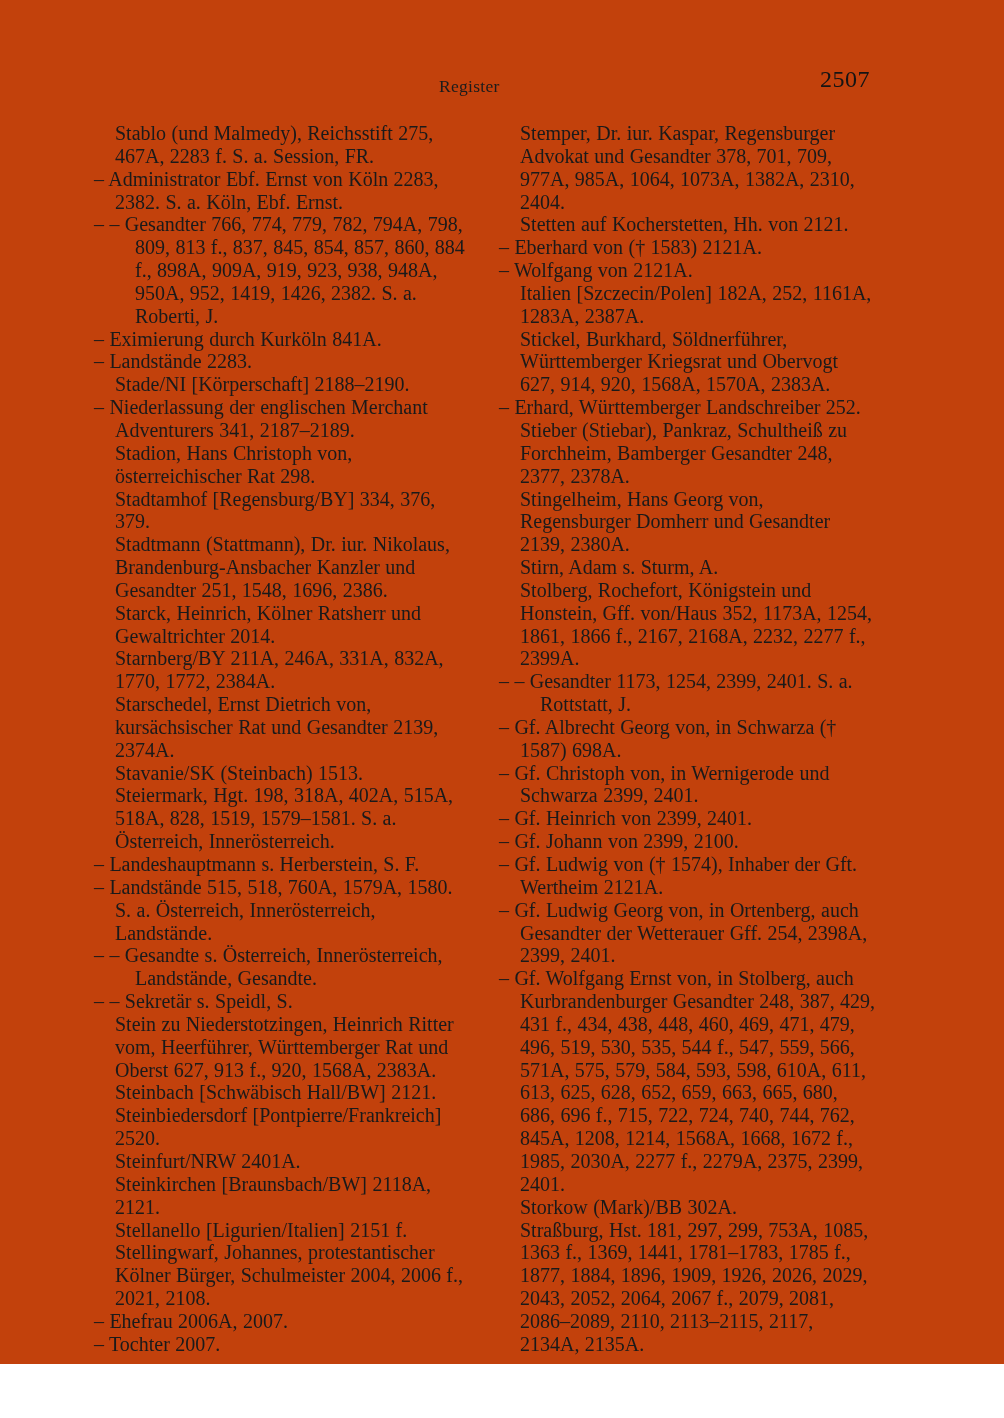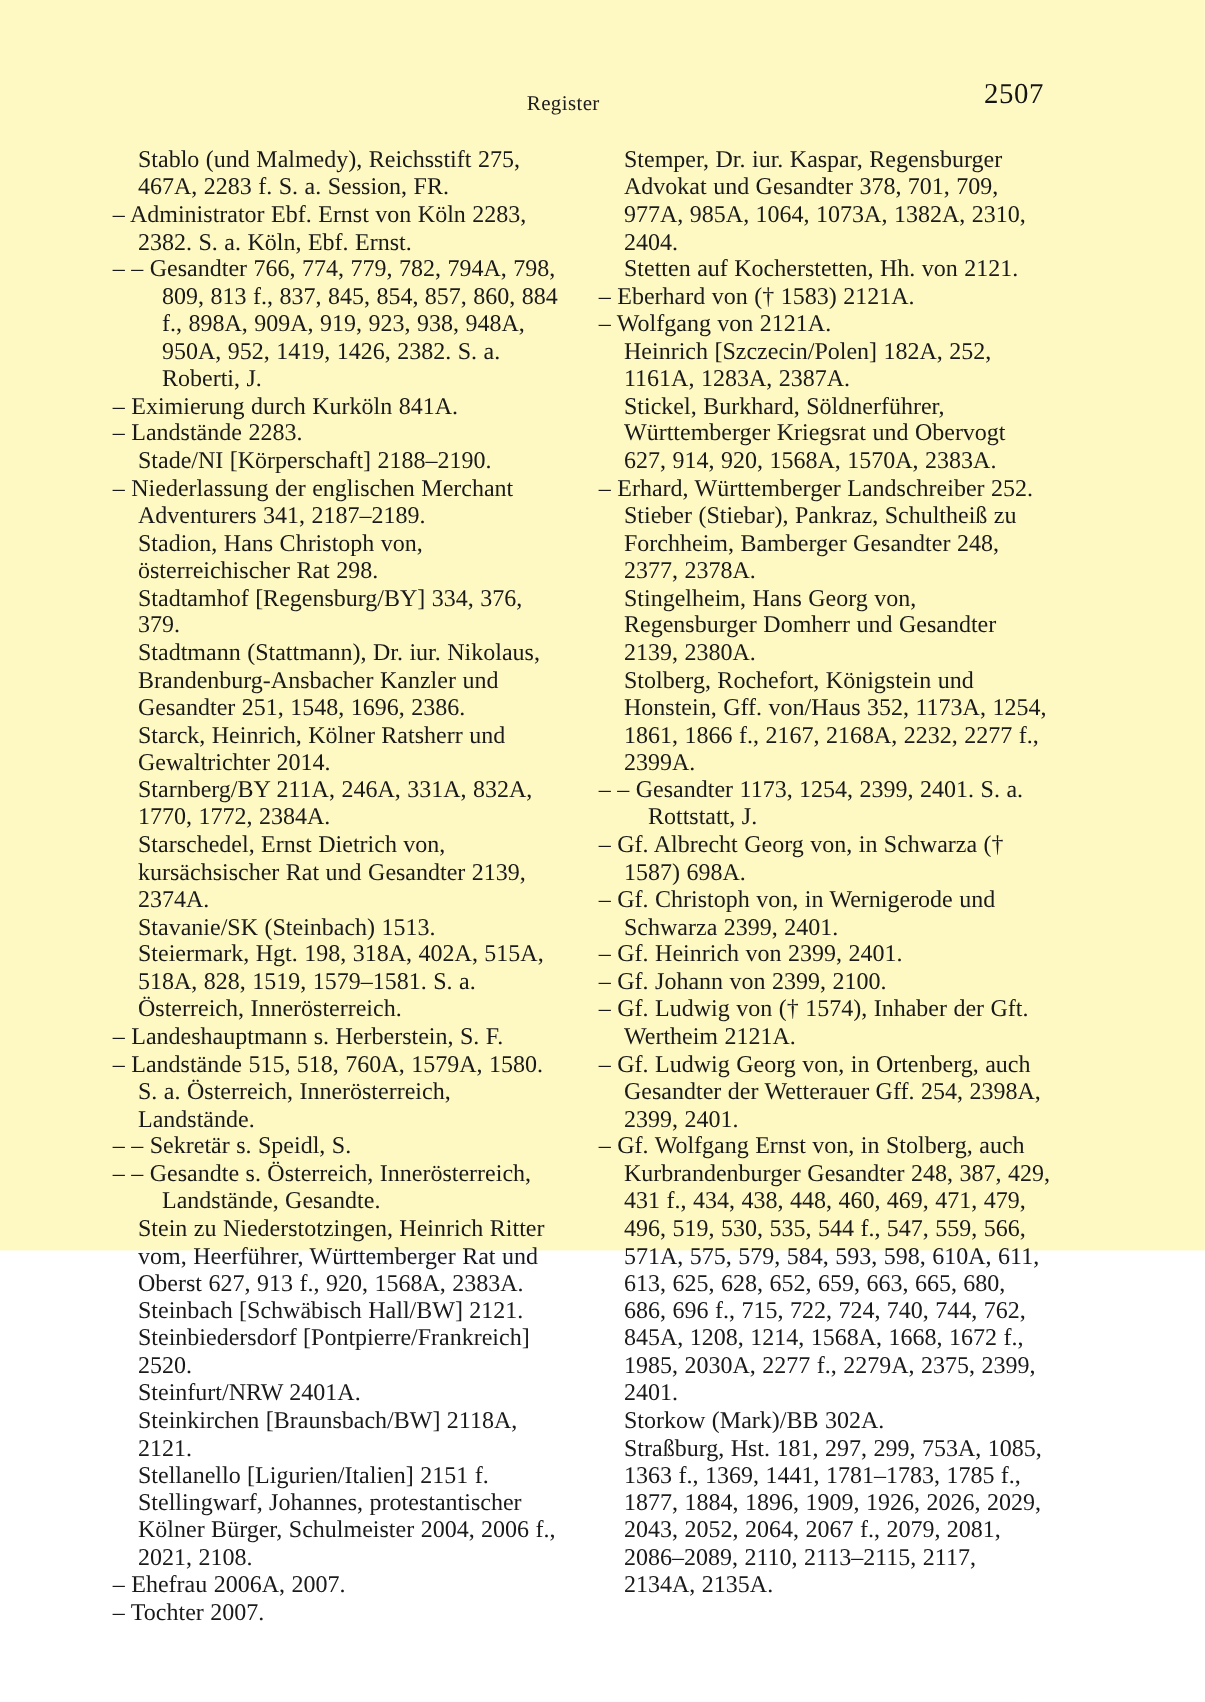--- a/index.html
+++ b/index.html
@@ -14,22 +14,22 @@
     font-family: "Liberation Serif", "DejaVu Serif", serif;
     color: #1a1a1a;
     position: relative;
     overflow: hidden;
   }
   .page {
     position: absolute;
     left: 0;
     top: 0;
     width: 1004px;
-    height: 1042px;
-    background: #fef9c3;
+    height: 1364px;
+    background: #c2410c;
   }
 
   
   .running-head {
     position: absolute;
     left: 94px;
     top: 76px;
     width: 776px;
     height: 30px;
   }
@@ -110,42 +110,43 @@
         <p class="entry lvl0">Stadion, Hans Christoph von, österreichischer Rat  298.</p>
         <p class="entry lvl0">Stadtamhof [Regensburg/BY]  334, 376, 379.</p>
         <p class="entry lvl0">Stadtmann (Stattmann), Dr. iur. Nikolaus, Brandenburg-Ansbacher Kanzler und Gesandter  251, 1548, 1696, 2386.</p>
         <p class="entry lvl0">Starck, Heinrich, Kölner Ratsherr und Gewaltrichter  2014.</p>
         <p class="entry lvl0">Starnberg/BY  211A, 246A, 331A, 832A, 1770, 1772, 2384A.</p>
         <p class="entry lvl0">Starschedel, Ernst Dietrich von, kursächsischer Rat und Gesandter  2139, 2374A.</p>
         <p class="entry lvl0">Stavanie/SK (Steinbach)  1513.</p>
         <p class="entry lvl0">Steiermark, Hgt.  198, 318A, 402A, 515A, 518A, 828, 1519, 1579–1581.  S. a. Österreich, Innerösterreich.</p>
         <p class="entry lvl1">– Landeshauptmann s. Herberstein,  S. F.</p>
         <p class="entry lvl1">– Landstände  515, 518, 760A, 1579A, 1580.  S. a. Österreich, Innerösterreich, Landstände.</p>
+        <p class="entry lvl2">– – Gesandte  s. Österreich, Innerösterreich, Landstände, Gesandte.</p>
         <p class="entry lvl2">– – Sekretär s. Speidl,  S.</p>
-        <p class="entry lvl2">– – Gesandte  s. Österreich, Innerösterreich, Landstände, Gesandte.</p>
         <p class="entry lvl0">Stein zu Niederstotzingen, Heinrich Ritter vom, Heerführer, Württemberger Rat und Oberst  627, 913 f., 920, 1568A, 2383A.</p>
         <p class="entry lvl0">Steinbach [Schwäbisch Hall/BW]  2121.</p>
         <p class="entry lvl0">Steinbiedersdorf [Pontpierre/Frankreich] 2520.</p>
         <p class="entry lvl0">Steinfurt/NRW  2401A.</p>
         <p class="entry lvl0">Steinkirchen [Braunsbach/BW]  2118A, 2121.</p>
         <p class="entry lvl0">Stellanello [Ligurien/Italien]  2151 f.</p>
         <p class="entry lvl0">Stellingwarf, Johannes, protestantischer Kölner Bürger, Schulmeister  2004, 2006 f., 2021, 2108.</p>
         <p class="entry lvl1">– Ehefrau  2006A, 2007.</p>
         <p class="entry lvl1">– Tochter  2007.</p>
       </div>
     <div class="column" id="col-right">
         <p class="entry lvl0">Stemper, Dr. iur. Kaspar, Regensburger Advokat und Gesandter  378, 701, 709, 977A, 985A, 1064, 1073A, 1382A, 2310, 2404.</p>
         <p class="entry lvl0">Stetten auf Kocherstetten, Hh. von  2121.</p>
         <p class="entry lvl1">– Eberhard von († 1583)  2121A.</p>
         <p class="entry lvl1">– Wolfgang von  2121A.</p>
-        <p class="entry lvl0">Heinrich [Szczecin/Polen]  182A, 252, 1161A, 1283A, 2387A.</p>
+        <p class="entry lvl0">Italien [Szczecin/Polen]  182A, 252, 1161A, 1283A, 2387A.</p>
         <p class="entry lvl0">Stickel, Burkhard, Söldnerführer, Württemberger Kriegsrat und Obervogt  627, 914, 920, 1568A, 1570A, 2383A.</p>
         <p class="entry lvl1">– Erhard, Württemberger Landschreiber 252.</p>
         <p class="entry lvl0">Stieber (Stiebar), Pankraz, Schultheiß zu Forchheim, Bamberger Gesandter  248, 2377, 2378A.</p>
         <p class="entry lvl0">Stingelheim, Hans Georg von, Regensburger Domherr und Gesandter  2139, 2380A.</p>
+        <p class="entry lvl0">Stirn, Adam  s. Sturm, A.</p>
         <p class="entry lvl0">Stolberg, Rochefort, Königstein und Honstein, Gff. von/Haus  352, 1173A, 1254, 1861, 1866 f., 2167, 2168A, 2232, 2277 f., 2399A.</p>
         <p class="entry lvl2">– – Gesandter  1173, 1254, 2399, 2401.  S. a. Rottstatt, J.</p>
         <p class="entry lvl1">– Gf. Albrecht Georg von, in Schwarza († 1587)  698A.</p>
         <p class="entry lvl1">– Gf. Christoph von, in Wernigerode und Schwarza  2399, 2401.</p>
         <p class="entry lvl1">– Gf. Heinrich von  2399, 2401.</p>
         <p class="entry lvl1">– Gf. Johann von  2399, 2100.</p>
         <p class="entry lvl1">– Gf. Ludwig von († 1574), Inhaber der Gft. Wertheim  2121A.</p>
         <p class="entry lvl1">– Gf. Ludwig Georg von, in Ortenberg, auch Gesandter der Wetterauer Gff.  254, 2398A, 2399, 2401.</p>
         <p class="entry lvl1">– Gf. Wolfgang Ernst von, in Stolberg, auch Kurbrandenburger Gesandter  248, 387, 429, 431 f., 434, 438, 448, 460, 469, 471, 479, 496, 519, 530, 535, 544 f., 547, 559, 566, 571A, 575, 579, 584, 593, 598, 610A, 611, 613, 625, 628, 652, 659, 663, 665, 680, 686, 696 f., 715, 722, 724, 740, 744, 762, 845A, 1208, 1214, 1568A, 1668, 1672 f., 1985, 2030A, 2277 f., 2279A, 2375, 2399, 2401.</p>
         <p class="entry lvl0">Storkow (Mark)/BB  302A.</p>

